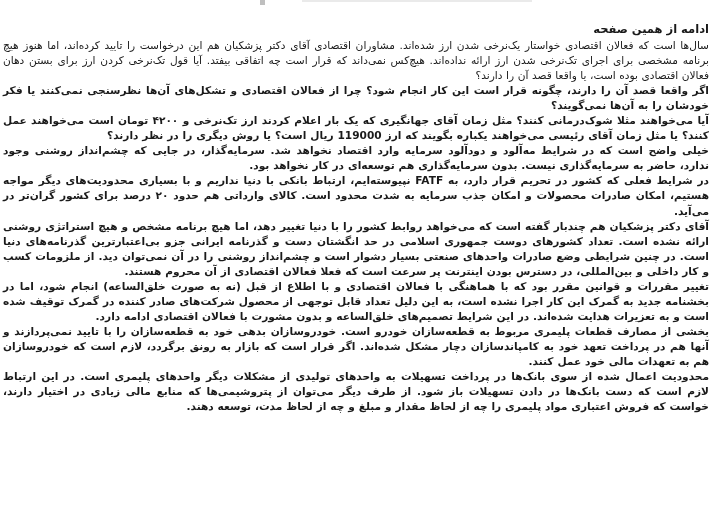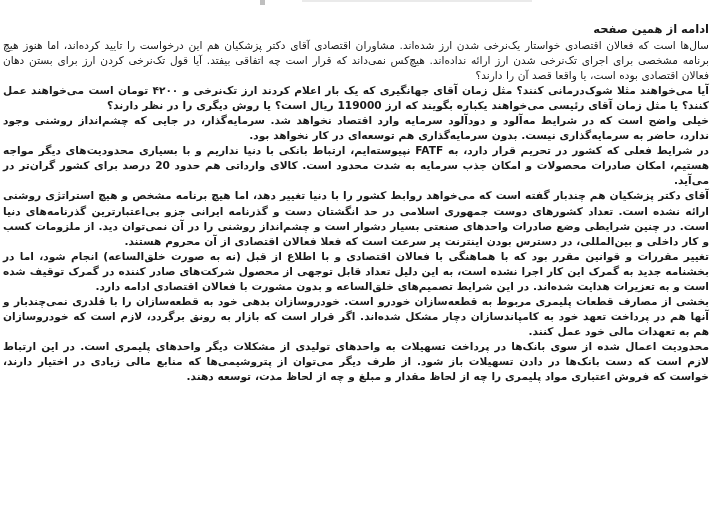--- a/index.html
+++ b/index.html
@@ -73,22 +73,23 @@
 <div id="page">
 
   <span class="top-artifact a1"></span>
   <span class="top-artifact a2"></span>
 
   <div class="article">
 
     <h1 class="headline">ادامه از همین صفحه</h1>
 
     <p class="para">سال‌ها است که فعالان اقتصادی خواستار یک‌نرخی شدن ارز شده‌اند. مشاوران اقتصادی آقای دکتر پزشکیان هم این درخواست را تایید کرده‌اند، اما هنوز هیچ برنامه مشخصی برای اجرای تک‌نرخی شدن ارز ارائه نداده‌اند. هیچ‌کس نمی‌داند که قرار است چه اتفاقی بیفتد. آیا قول تک‌نرخی کردن ارز برای بستن دهان فعالان اقتصادی بوده است، یا واقعا قصد آن را دارند؟</p>
+    <p class="para">اگر واقعا قصد آن را دارند، چگونه قرار است این کار انجام شود؟ چرا از فعالان اقتصادی و تشکل‌های آن‌ها نظرسنجی نمی‌کنند یا فکر خودشان را به آن‌ها نمی‌گویند؟</p>
     <p class="para">آیا می‌خواهند مثلا شوک‌درمانی کنند؟ مثل زمان آقای جهانگیری که یک بار اعلام کردند ارز تک‌نرخی و ۴۲۰۰ تومان است می‌خواهند عمل کنند؟ یا مثل زمان آقای رئیسی می‌خواهند یکباره بگویند که ارز 119000 ریال است؟ یا روش دیگری را در نظر دارند؟</p>
     <p class="para">خیلی واضح است که در شرایط مه‌آلود و دودآلود سرمایه وارد اقتصاد نخواهد شد. سرمایه‌گذار، در جایی که چشم‌انداز روشنی وجود ندارد، حاضر به سرمایه‌گذاری نیست. بدون سرمایه‌گذاری هم توسعه‌ای در کار نخواهد بود.</p>
-    <p class="para">در شرایط فعلی که کشور در تحریم قرار دارد، به FATF نپیوسته‌ایم، ارتباط بانکی با دنیا نداریم و با بسیاری محدودیت‌های دیگر مواجه هستیم، امکان صادرات محصولات و امکان جذب سرمایه به شدت محدود است. کالای وارداتی هم حدود 20 درصد برای کشور گران‌تر در می‌آید.</p>
+    <p class="para">در شرایط فعلی که کشور در تحریم قرار دارد، به FATF نپیوسته‌ایم، ارتباط بانکی با دنیا نداریم و با بسیاری محدودیت‌های دیگر مواجه هستیم، امکان صادرات محصولات و امکان جذب سرمایه به شدت محدود است. کالای وارداتی هم حدود ۲۰ درصد برای کشور گران‌تر در می‌آید.</p>
     <p class="para">آقای دکتر پزشکیان هم چندبار گفته است که می‌خواهد روابط کشور را با دنیا تغییر دهد، اما هیچ برنامه مشخص و هیچ استراتژی روشنی ارائه نشده است. تعداد کشورهای دوست جمهوری اسلامی در حد انگشتان دست و گذرنامه ایرانی جزو بی‌اعتبارترین گذرنامه‌های دنیا است. در چنین شرایطی وضع صادرات واحدهای صنعتی بسیار دشوار است و چشم‌انداز روشنی را در آن نمی‌توان دید. از ملزومات کسب و کار داخلی و بین‌المللی، در دسترس بودن اینترنت پر سرعت است که فعلا فعالان اقتصادی از آن محروم هستند.</p>
     <p class="para">تغییر مقررات و قوانین مقرر بود که با هماهنگی با فعالان اقتصادی و با اطلاع از قبل (نه به صورت خلق‌الساعه) انجام شود، اما در بخشنامه جدید به گمرک این کار اجرا نشده است، به این دلیل تعداد قابل توجهی از محصول شرکت‌های صادر کننده در گمرک توقیف شده است و به تعزیرات هدایت شده‌اند. در این شرایط تصمیم‌های خلق‌الساعه و بدون مشورت با فعالان اقتصادی ادامه دارد.</p>
-    <p class="para">بخشی از مصارف قطعات پلیمری مربوط به قطعه‌سازان خودرو است. خودروسازان بدهی خود به قطعه‌سازان را با قلدری نمی‌چندبار و آنها هم در پرداخت تعهد خود به کامپاندسازان دچار مشکل شده‌اند. اگر قرار است که بازار به رونق برگردد، لازم است که خودروسازان هم به تعهدات مالی خود عمل کنند.</p>
+    <p class="para">بخشی از مصارف قطعات پلیمری مربوط به قطعه‌سازان خودرو است. خودروسازان بدهی خود به قطعه‌سازان را با تایید نمی‌پردازند و آنها هم در پرداخت تعهد خود به کامپاندسازان دچار مشکل شده‌اند. اگر قرار است که بازار به رونق برگردد، لازم است که خودروسازان هم به تعهدات مالی خود عمل کنند.</p>
     <p class="para">محدودیت اعمال شده از سوی بانک‌ها در پرداخت تسهیلات به واحدهای تولیدی از مشکلات دیگر واحدهای پلیمری است. در این ارتباط لازم است که دست بانک‌ها در دادن تسهیلات باز شود. از طرف دیگر می‌توان از پتروشیمی‌ها که منابع مالی زیادی در اختیار دارند، خواست که فروش اعتباری مواد پلیمری را چه از لحاظ مقدار و مبلغ و چه از لحاظ مدت، توسعه دهند.</p>
 
   </div>
 </div>
 
 </body></html>

